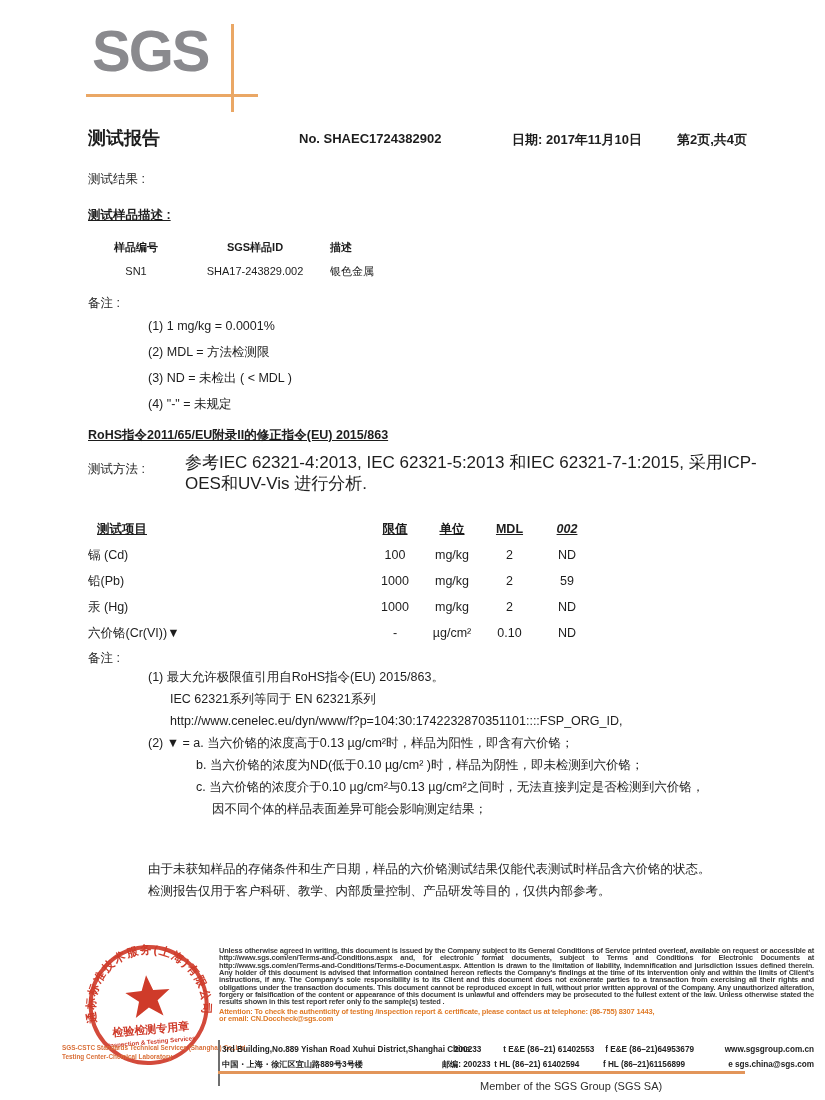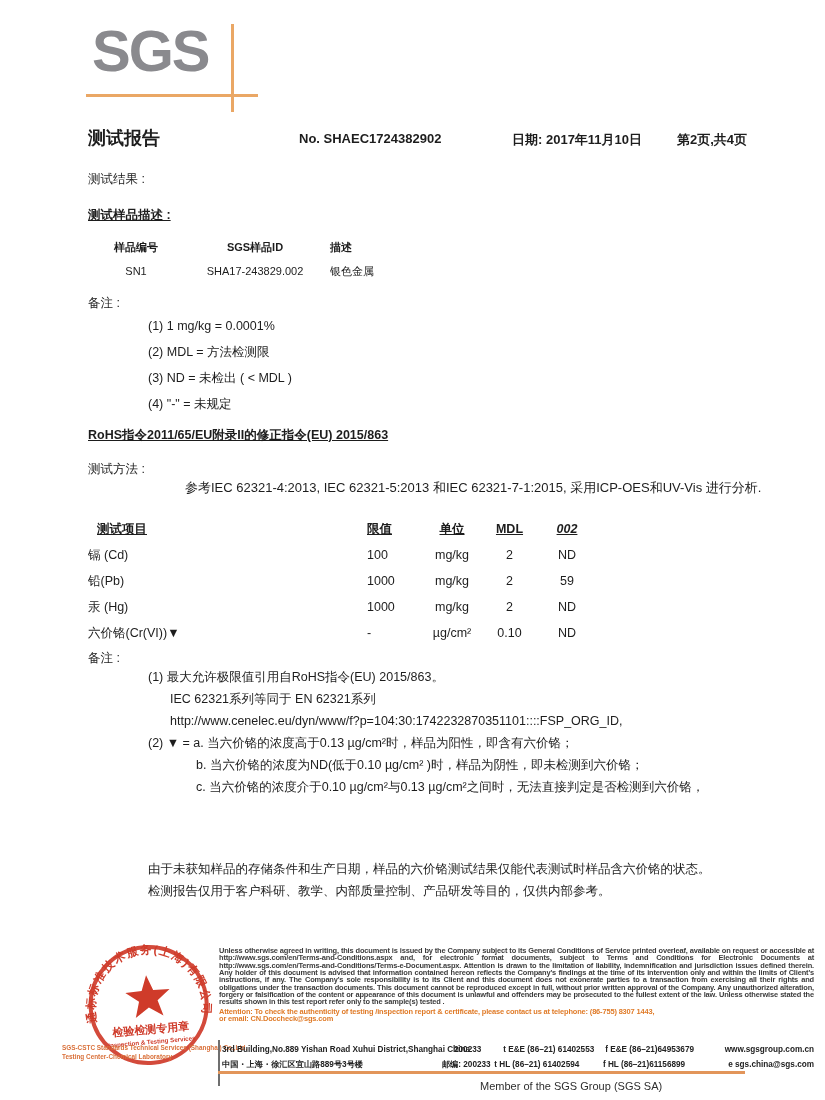--- a/index.html
+++ b/index.html
@@ -30,27 +30,27 @@
   .sample-table .c1{width:96px;text-align:center;}
   .sample-table .c2{width:142px;text-align:center;}
   .sample-table .c3{width:180px;text-align:left;padding-left:4px;margin-left:32px;}
   .sample-table .hdr td{font-weight:700;}
 
   .remark-label{font-size:12.5px;}
   .remarks1{left:148px;top:313px;font-size:12.5px;line-height:26px;}
 
   .rohs-heading{left:88px;top:427px;font-size:12.5px;font-weight:700;text-decoration:underline;}
   .method-label{left:88px;top:461px;font-size:12.5px;}
-  .method-text{left:185px;top:477px;width:592px;font-size:13px;line-height:21px;}
+  .method-text{left:185px;top:452px;width:592px;font-size:17px;line-height:21px;}
 
   
   .results-table{left:88px;top:516px;border-collapse:collapse;font-size:12.5px;}
   .results-table td{height:26px;vertical-align:middle;padding:0;}
   .results-table .col-item{width:279px;text-align:left;}
-  .results-table .col-limit{width:56px;text-align:left;}
+  .results-table .col-limit{width:56px;text-align:center;}
   .results-table .col-unit{width:58px;text-align:center;}
   .results-table .col-mdl{width:57px;text-align:center;}
   .results-table .col-002{width:58px;text-align:center;}
   .results-table .hdr td{font-weight:700;}
   .results-table .hdr .u{text-decoration:underline;}
   .results-table .hdr .col-item .u{margin-left:9px;}
   .results-table .hdr .col-002 .u{font-style:italic;}
 
   .remarks2-label{left:88px;top:650px;font-size:12.5px;}
   .remarks2{left:148px;top:666px;font-size:12.5px;line-height:22px;width:670px;}
@@ -162,20 +162,21 @@
     </table>
 
   <div class="abs remarks2-label">备注 :</div>
   <div class="abs remarks2">
     <div>(1) 最大允许极限值引用自RoHS指令(EU) 2015/863。</div>
     <div class="cont">IEC 62321系列等同于 EN 62321系列</div>
     <div class="cont">http://www.cenelec.eu/dyn/www/f?p=104:30:1742232870351101::::FSP_ORG_ID,</div>
     <div>(2) ▼ =  a. 当六价铬的浓度高于0.13 µg/cm²时，样品为阳性，即含有六价铬；</div>
     <div class="sub">b. 当六价铬的浓度为ND(低于0.10 µg/cm² )时，样品为阴性，即未检测到六价铬；</div>
     <div class="sub">c. 当六价铬的浓度介于0.10 µg/cm²与0.13 µg/cm²之间时，无法直接判定是否检测到六价铬，</div>
+    <div class="sub2">因不同个体的样品表面差异可能会影响测定结果；</div>
   </div>
   <div class="abs closing-para">
     <div>由于未获知样品的存储条件和生产日期，样品的六价铬测试结果仅能代表测试时样品含六价铬的状态。</div>
     <div>检测报告仅用于客户科研、教学、内部质量控制、产品研发等目的，仅供内部参考。</div>
   </div>
 
   <svg class="abs seal" viewBox="0 0 142 142">
     <circle cx="71" cy="67" r="58" fill="none" stroke="#cf3b2a" stroke-width="4" opacity="0.92"></circle>
     <path id="sealArc" d="M 22,92 A 54,54 0 1 1 120,92" fill="none"></path>
     <text font-size="11.5" fill="#cf3b2a" font-weight="bold" letter-spacing="1.5">

